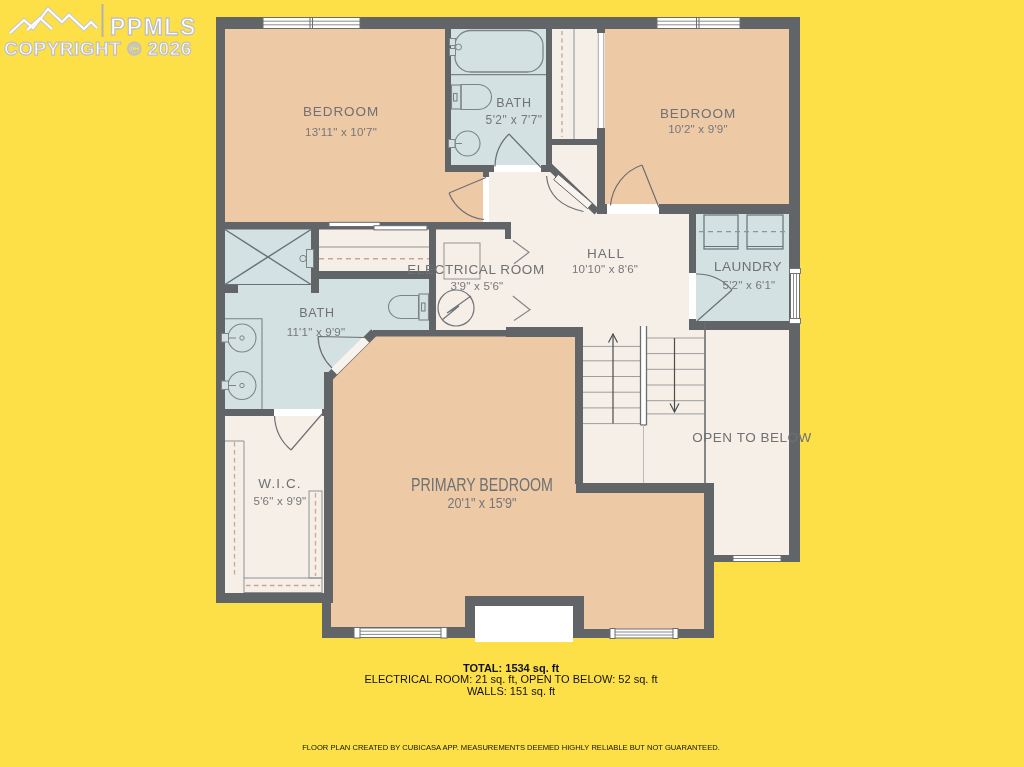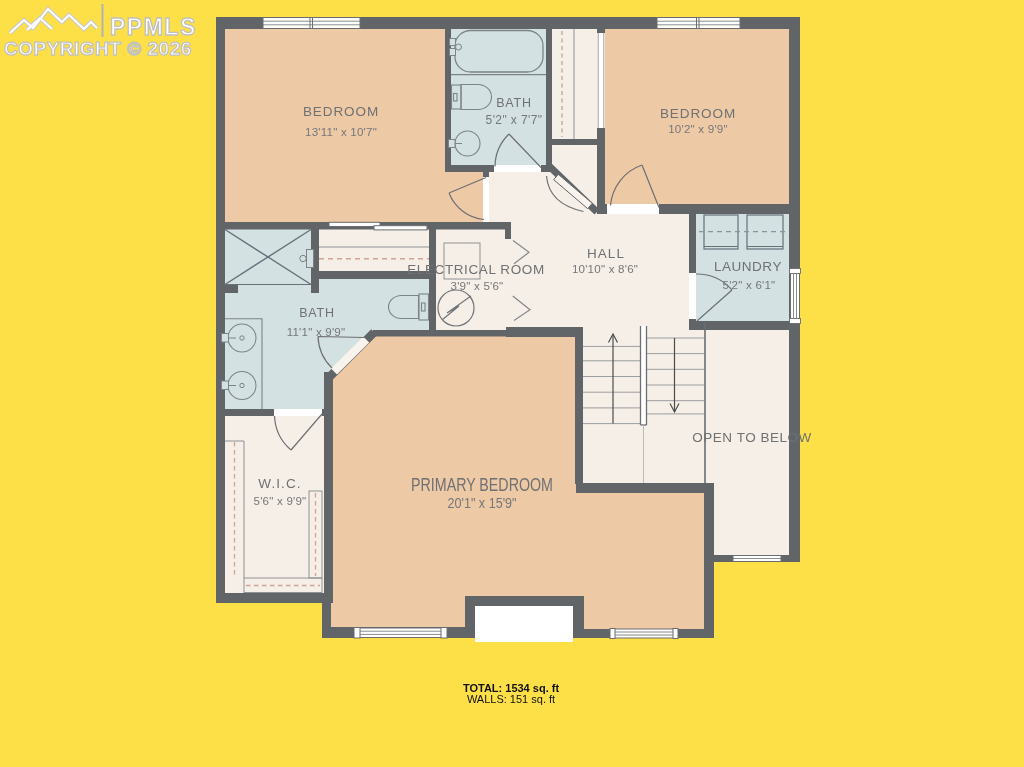--- a/index.html
+++ b/index.html
@@ -363,18 +363,20 @@
 
 <text x="280" y="488" text-anchor="middle" class="rname" font-size="13.5" letter-spacing="1.1">W.I.C.</text>
 <text x="280" y="505" text-anchor="middle" class="rdim" font-size="11.6" letter-spacing="0.2">5'6" x 9'9"</text>
 
 <text transform="translate(482,491) scale(0.75,1)" text-anchor="middle" class="rname" font-size="19" letter-spacing="0">PRIMARY BEDROOM</text>
 <text transform="translate(482,508) scale(0.9,1)" text-anchor="middle" class="rdim" font-size="14" letter-spacing="0">20'1" x 15'9"</text>
 
 <text x="752" y="442" text-anchor="middle" class="rname" font-size="13.5" letter-spacing="0.5">OPEN TO BELOW</text>
 </svg>
 
-<div style="position:absolute;left:0;top:683px;width:1022px;text-align:center;color:#111111;font-size:11px;line-height:11.4px;font-family:'Liberation Sans',sans-serif;">
+<div style="position:absolute;left:0;top:663px;width:1022px;text-align:center;color:#111111;font-size:11px;line-height:11.4px;font-family:'Liberation Sans',sans-serif;">
 <div style="font-weight:bold;">TOTAL: 1534 sq. ft</div>
+<div>ELECTRICAL ROOM: 21 sq. ft, OPEN TO BELOW: 52 sq. ft</div>
 <div>WALLS: 151 sq. ft</div>
 </div>
 
+<div style="position:absolute;left:0;top:743px;width:1022px;text-align:center;color:#111111;font-size:7.6px;font-family:'Liberation Sans',sans-serif;">FLOOR PLAN CREATED BY CUBICASA APP. MEASUREMENTS DEEMED HIGHLY RELIABLE BUT NOT GUARANTEED.</div>
 </div>
 
 </body></html>

